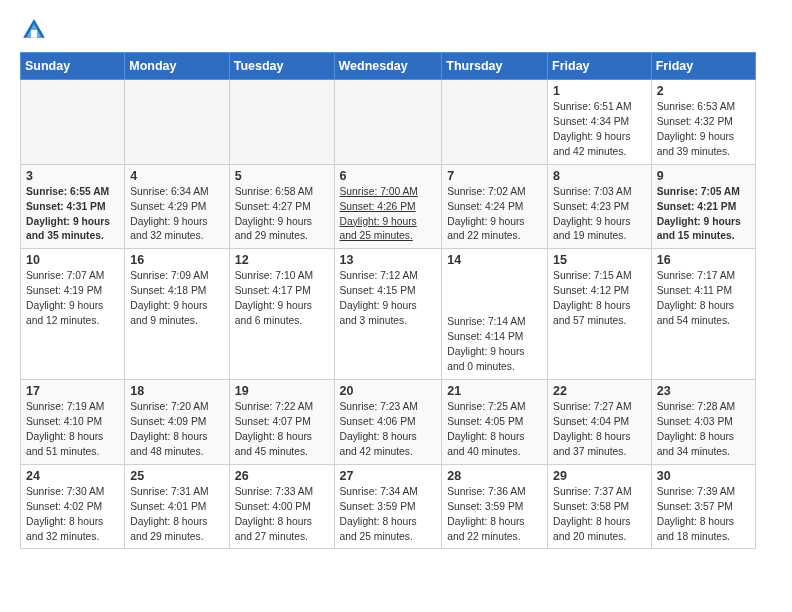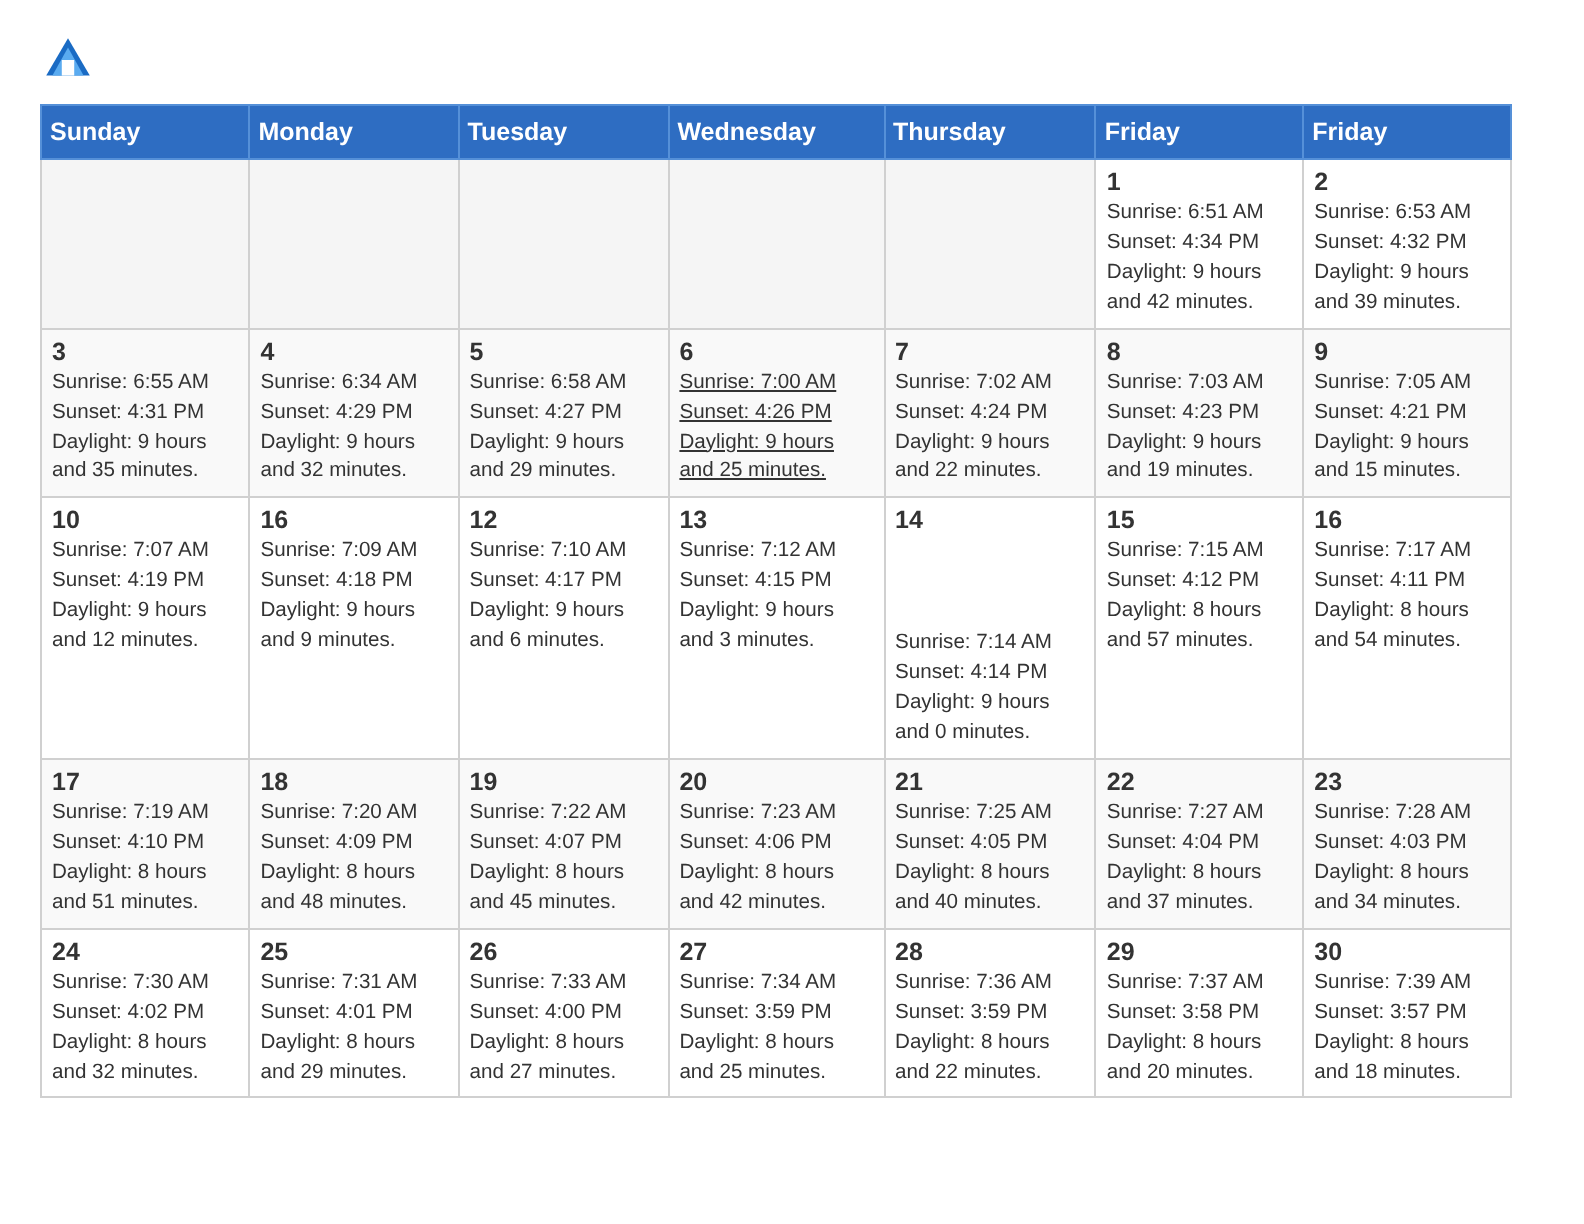--- a/index.html
+++ b/index.html
@@ -143,21 +143,21 @@
           <td>
             <span class="day-num">2</span>
             <div class="day-info" style="white-space: pre-line;">Sunrise: 6:53 AM
 Sunset: 4:32 PM
 Daylight: 9 hours and 39 minutes.</div>
           </td>
         </tr>
         <tr>
           <td>
             <span class="day-num">3</span>
-            <div class="day-info" style="white-space: pre-line;">Sunrise: 6:55 AM
+            <div class="day-info" style="white-space: pre-line; font-weight: bold;">Sunrise: 6:55 AM
 Sunset: 4:31 PM
 Daylight: 9 hours and 35 minutes.</div>
           </td>
           <td>
             <span class="day-num">4</span>
             <div class="day-info" style="white-space: pre-line;">Sunrise: 6:34 AM
 Sunset: 4:29 PM
 Daylight: 9 hours and 32 minutes.</div>
           </td>
           <td>
@@ -179,21 +179,21 @@
 Daylight: 9 hours and 22 minutes.</div>
           </td>
           <td>
             <span class="day-num">8</span>
             <div class="day-info" style="white-space: pre-line;">Sunrise: 7:03 AM
 Sunset: 4:23 PM
 Daylight: 9 hours and 19 minutes.</div>
           </td>
           <td>
             <span class="day-num">9</span>
-            <div class="day-info" style="white-space: pre-line;">Sunrise: 7:05 AM
+            <div class="day-info" style="white-space: pre-line; font-weight: bold;">Sunrise: 7:05 AM
 Sunset: 4:21 PM
 Daylight: 9 hours and 15 minutes.</div>
           </td>
         </tr>
         <tr>
           <td>
             <span class="day-num">10</span>
             <div class="day-info" style="white-space: pre-line;">Sunrise: 7:07 AM
 Sunset: 4:19 PM
 Daylight: 9 hours and 12 minutes.</div>

